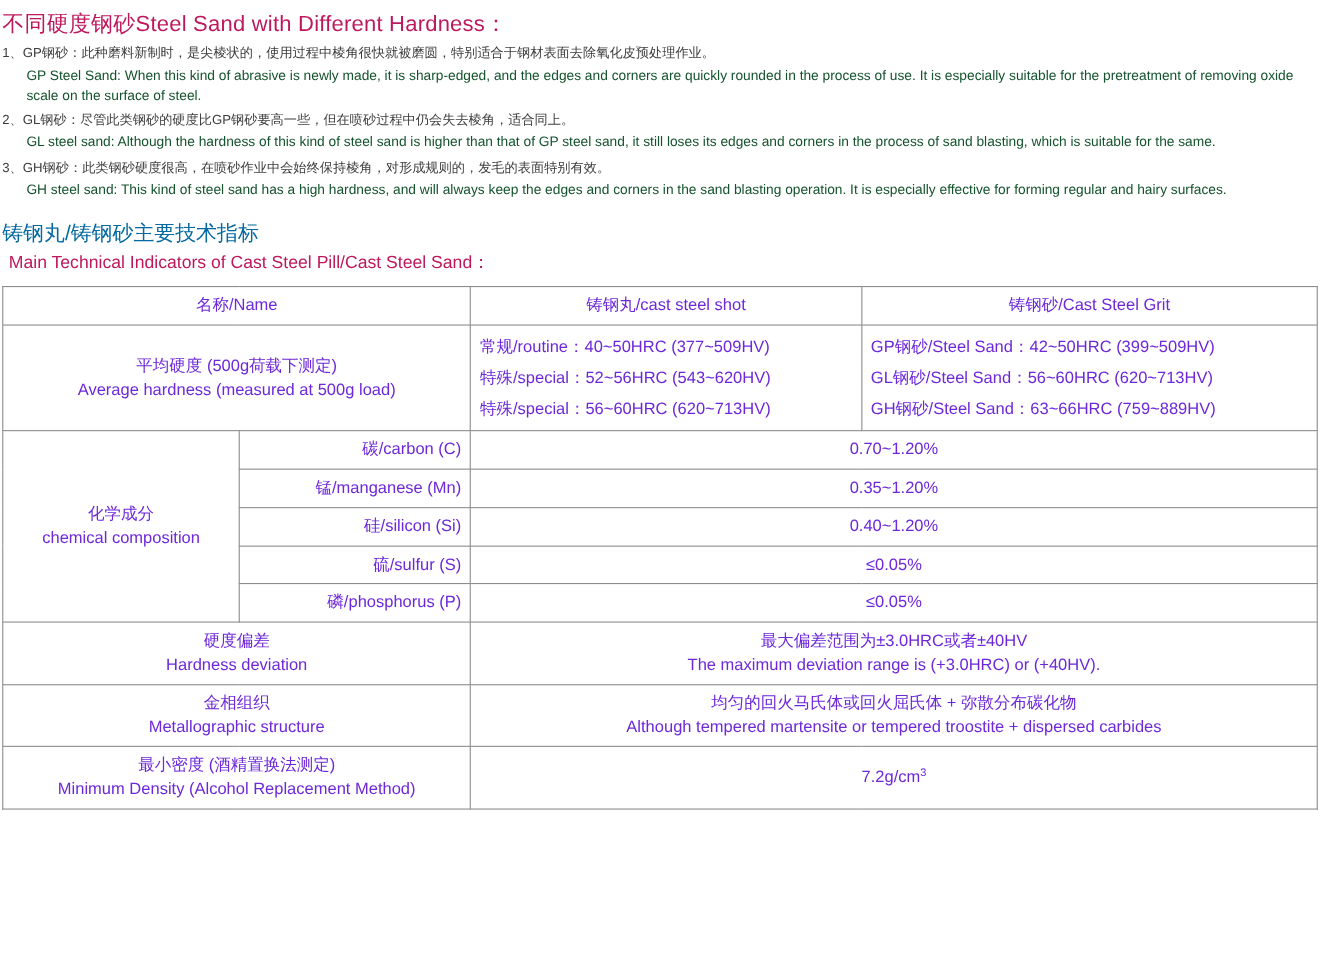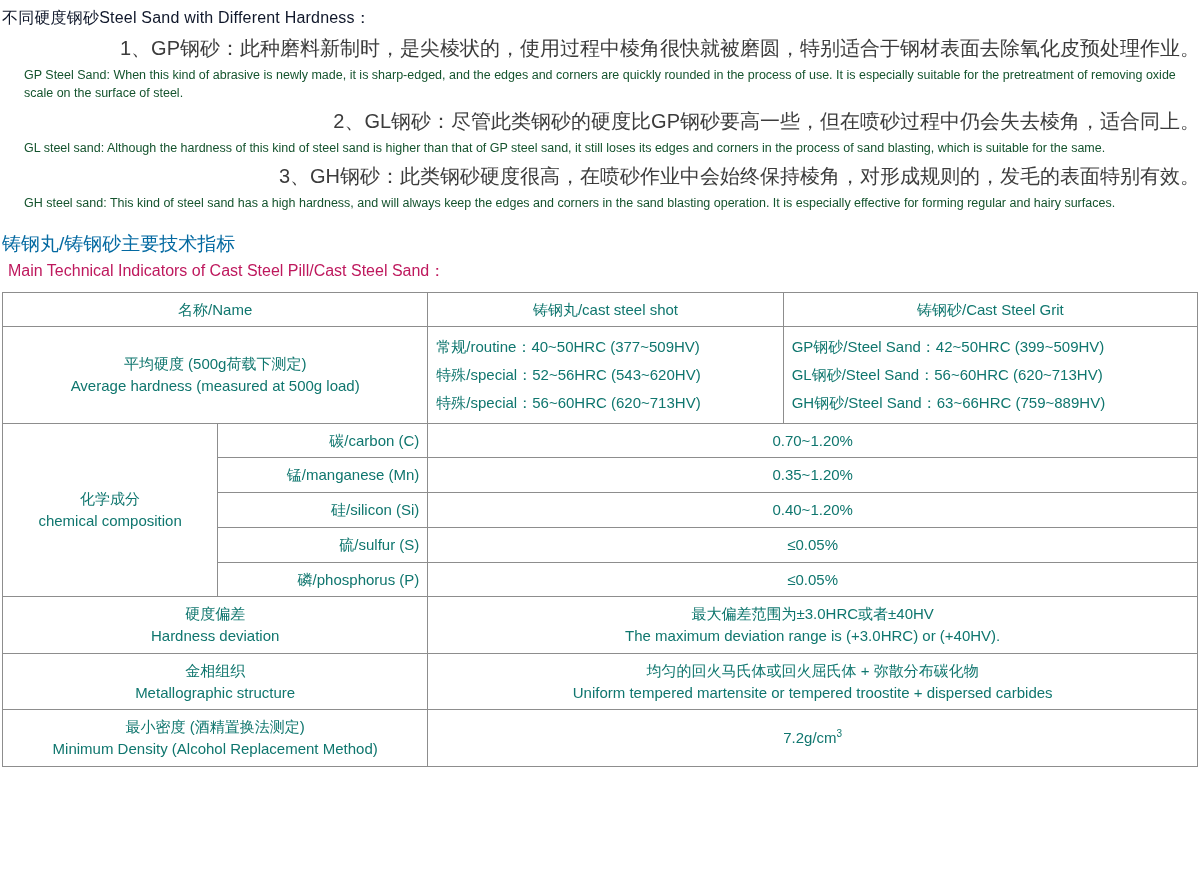--- a/index.html
+++ b/index.html
@@ -18,35 +18,34 @@
     position: relative;
     width: 1200px;
     height: 887px;
     overflow: hidden;
     padding: 0;
     box-sizing: border-box;
   }
 
   
   .sect-title {
-    font-size: 16px;
-    color: #0f172a;
+    font-size: 20px;
+    color: #be185d;
     padding: 8px 0 2px 2px;
     letter-spacing: 0.2px;
     white-space: nowrap;
   }
   .item {
     padding: 2px 0 0 2px;
   }
   .item-cn {
-    font-size: 20px;
+    font-size: 12px;
     color: #3c3c3c;
     line-height: 1.55;
     white-space: nowrap;
-    text-align: right;
   }
   .item-en {
     font-size: 12.5px;
     color: #14532d;
     line-height: 1.45;
     padding-left: 22px;
     padding-top: 2px;
     padding-bottom: 2px;
   }
 
@@ -68,21 +67,21 @@
   table.spec {
     border-collapse: collapse;
     width: 1196px;
     margin-left: 2px;
     table-layout: fixed;
   }
   table.spec td {
     border: 1px solid #8d8d8d;
     padding: 6px 8px;
     font-size: 15px;
-    color: #0f766e;
+    color: #6d28d9;
     vertical-align: middle;
     line-height: 1.45;
   }
   td.c { text-align: center; }
   .hdr td { text-align: center; font-size: 16px; padding: 12px 8px; }
   .two-line { line-height: 1.4; }
   .hard-cell {
     padding-left: 14px;
     font-size: 15px;
     white-space: nowrap;
@@ -191,21 +190,21 @@
         </td>
       </tr>
 
       <tr>
         <td class="c" colspan="2">
           <div>金相组织</div>
           <div>Metallographic structure</div>
         </td>
         <td class="c" colspan="2">
           <div>均匀的回火马氏体或回火屈氏体 + 弥散分布碳化物</div>
-          <div>Uniform tempered martensite or tempered troostite + dispersed carbides</div>
+          <div>Although tempered martensite or tempered troostite + dispersed carbides</div>
         </td>
       </tr>
 
       <tr>
         <td class="c" colspan="2">
           <div>最小密度 (酒精置换法测定)</div>
           <div>Minimum Density (Alcohol Replacement Method)</div>
         </td>
         <td class="c" colspan="2">
           <span>7.2g/cm</span><sup>3</sup>

